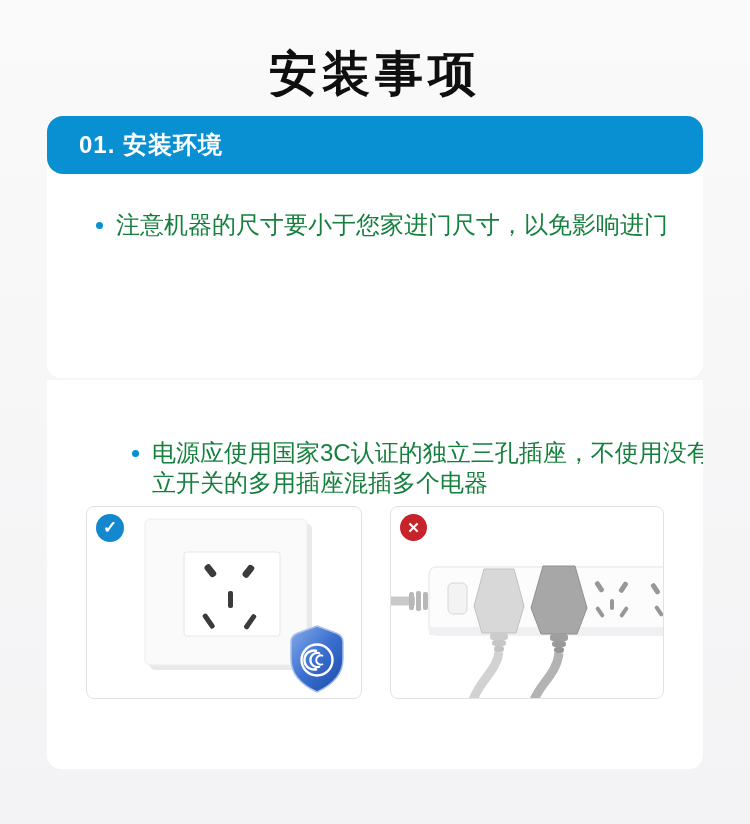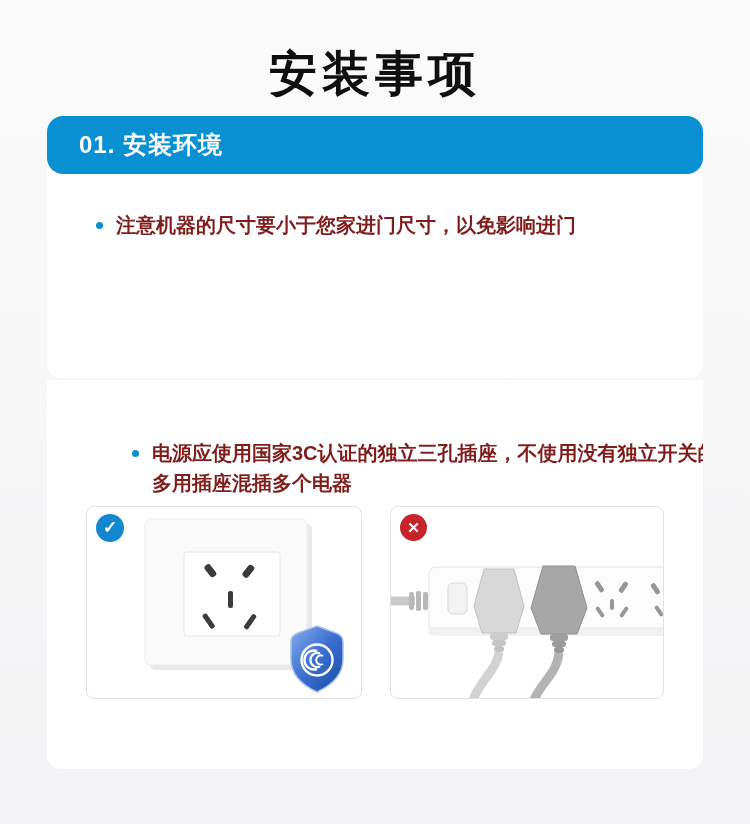--- a/index.html
+++ b/index.html
@@ -31,21 +31,21 @@
   }
   .sec1{top:116px;}
   .sec1 .sec-body{margin-top:-18px;height:222px;padding:54px 0 0 69px;}
   .sec2{top:398px;}
   .sec2 .sec-body{margin-top:-18px;height:389px;padding:58px 0 0 0;}
   .sec2 .bullets{margin-left:105px;}
 
   ul.bullets{list-style:none;margin:0;padding:0;width:584px;}
   ul.bullets li{
     position:relative;margin:0 0 8px 0;
-    font-size:20px;line-height:30px;font-weight:700;color:#7f1d1d;
+    font-size:24px;line-height:30px;font-weight:400;color:#15803d;
     word-break:break-all;
   }
   .dot{
     position:absolute;left:-20px;top:12px;
     width:7px;height:7px;border-radius:50%;background:#0890d3;
   }
 
   .figure-row{display:flex;margin:6px 0 0 39px;gap:28px;}
   .figure-box{
     position:relative;box-sizing:border-box;background:#ffffff;

